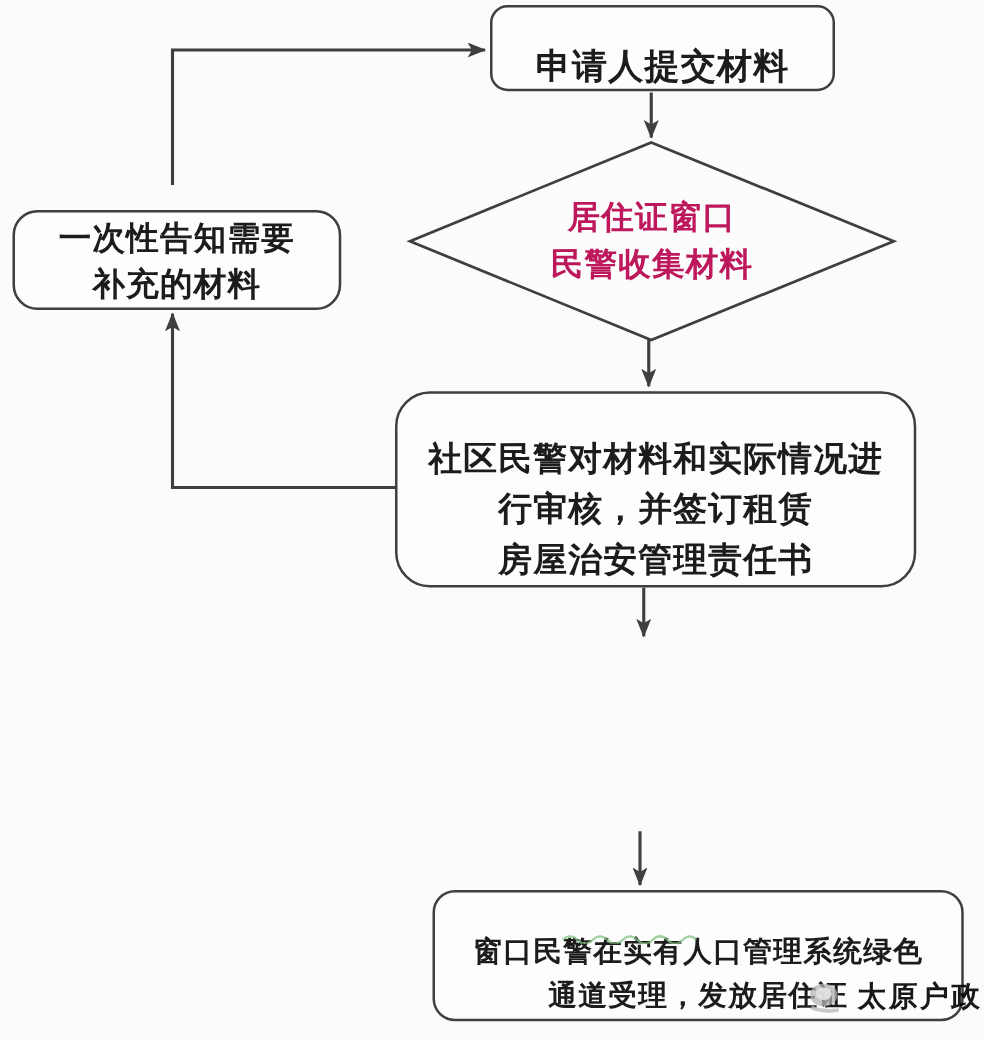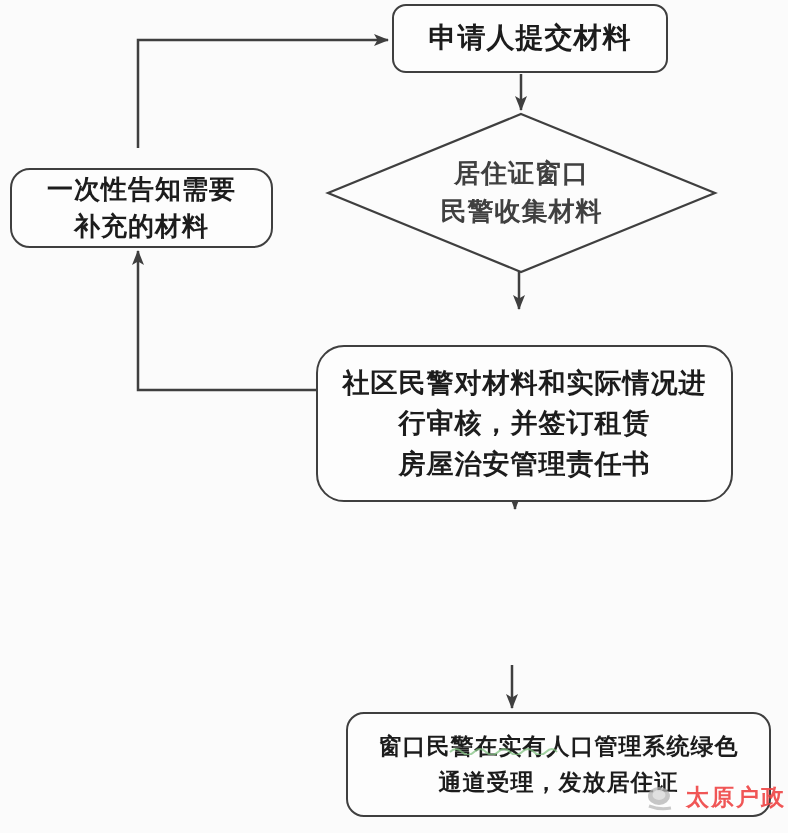--- a/index.html
+++ b/index.html
@@ -6,40 +6,40 @@
   html,body{margin:0;padding:0;background:#ffffff;}
   .canvas{
     position:relative;width:788px;height:833px;
     background:#fbfbfb;overflow:hidden;
     font-family:"Liberation Sans",sans-serif;
   }
   .layer{position:absolute;left:0;top:0;}
   .node{
     position:absolute;box-sizing:border-box;
     background:#fdfdfd;border:2.5px solid #3f3f3f;
-    display:flex;align-items:center;justify-content:center;
+    display:flex;align-items:flex-end;justify-content:center;
     text-align:center;color:#1c1c1c;
   }
   .node-label{white-space:pre-line;font-weight:600;letter-spacing:1px;}
   #box-submit  {left:392px;top:4px;  width:276px;height:69px; border-radius:14px;font-size:28px;line-height:1.3;}
   #box-notify  {left:10px; top:148px;width:263px;height:80px; border-radius:20px;font-size:26px;line-height:1.42;margin-top:20px;}
-  #box-review  {left:316px;top:313px;width:417px;height:157px;border-radius:28px;font-size:27px;line-height:1.5;margin-top:32px;}
+  #box-review  {left:316px;top:313px;width:417px;height:157px;border-radius:28px;font-size:27px;line-height:1.5;}
   #box-register{left:310px;top:513px;width:430px;height:152px;border-radius:26px;font-size:27px;line-height:1.5;}
   #box-issue   {left:323px;top:712px;width:425px;height:105px;border-radius:18px;font-size:23px;line-height:1.55;margin-left:23px;}
   .diamond-label{
     position:absolute;left:328px;top:114px;width:387px;height:158px;
     display:flex;align-items:center;justify-content:center;text-align:center;
-    color:#404040;font-size:26px;line-height:1.45;
+    color:#be185d;font-size:26px;line-height:1.45;
   }
   .watermark{
     position:absolute;left:645px;top:782px;
     display:flex;align-items:center;gap:5px;
   }
   .watermark-text{
-    font-size:23px;font-weight:bold;color:#ef4444;
+    font-size:23px;font-weight:bold;color:#000000;
     letter-spacing:2px;opacity:.9;white-space:nowrap;
   }
   .squiggle{position:absolute;left:449px;top:747px;}
 </style>
 </head>
 <body>
 
 <div class="canvas">
 
   <svg class="layer" width="788" height="833" viewBox="0 0 788 833">

